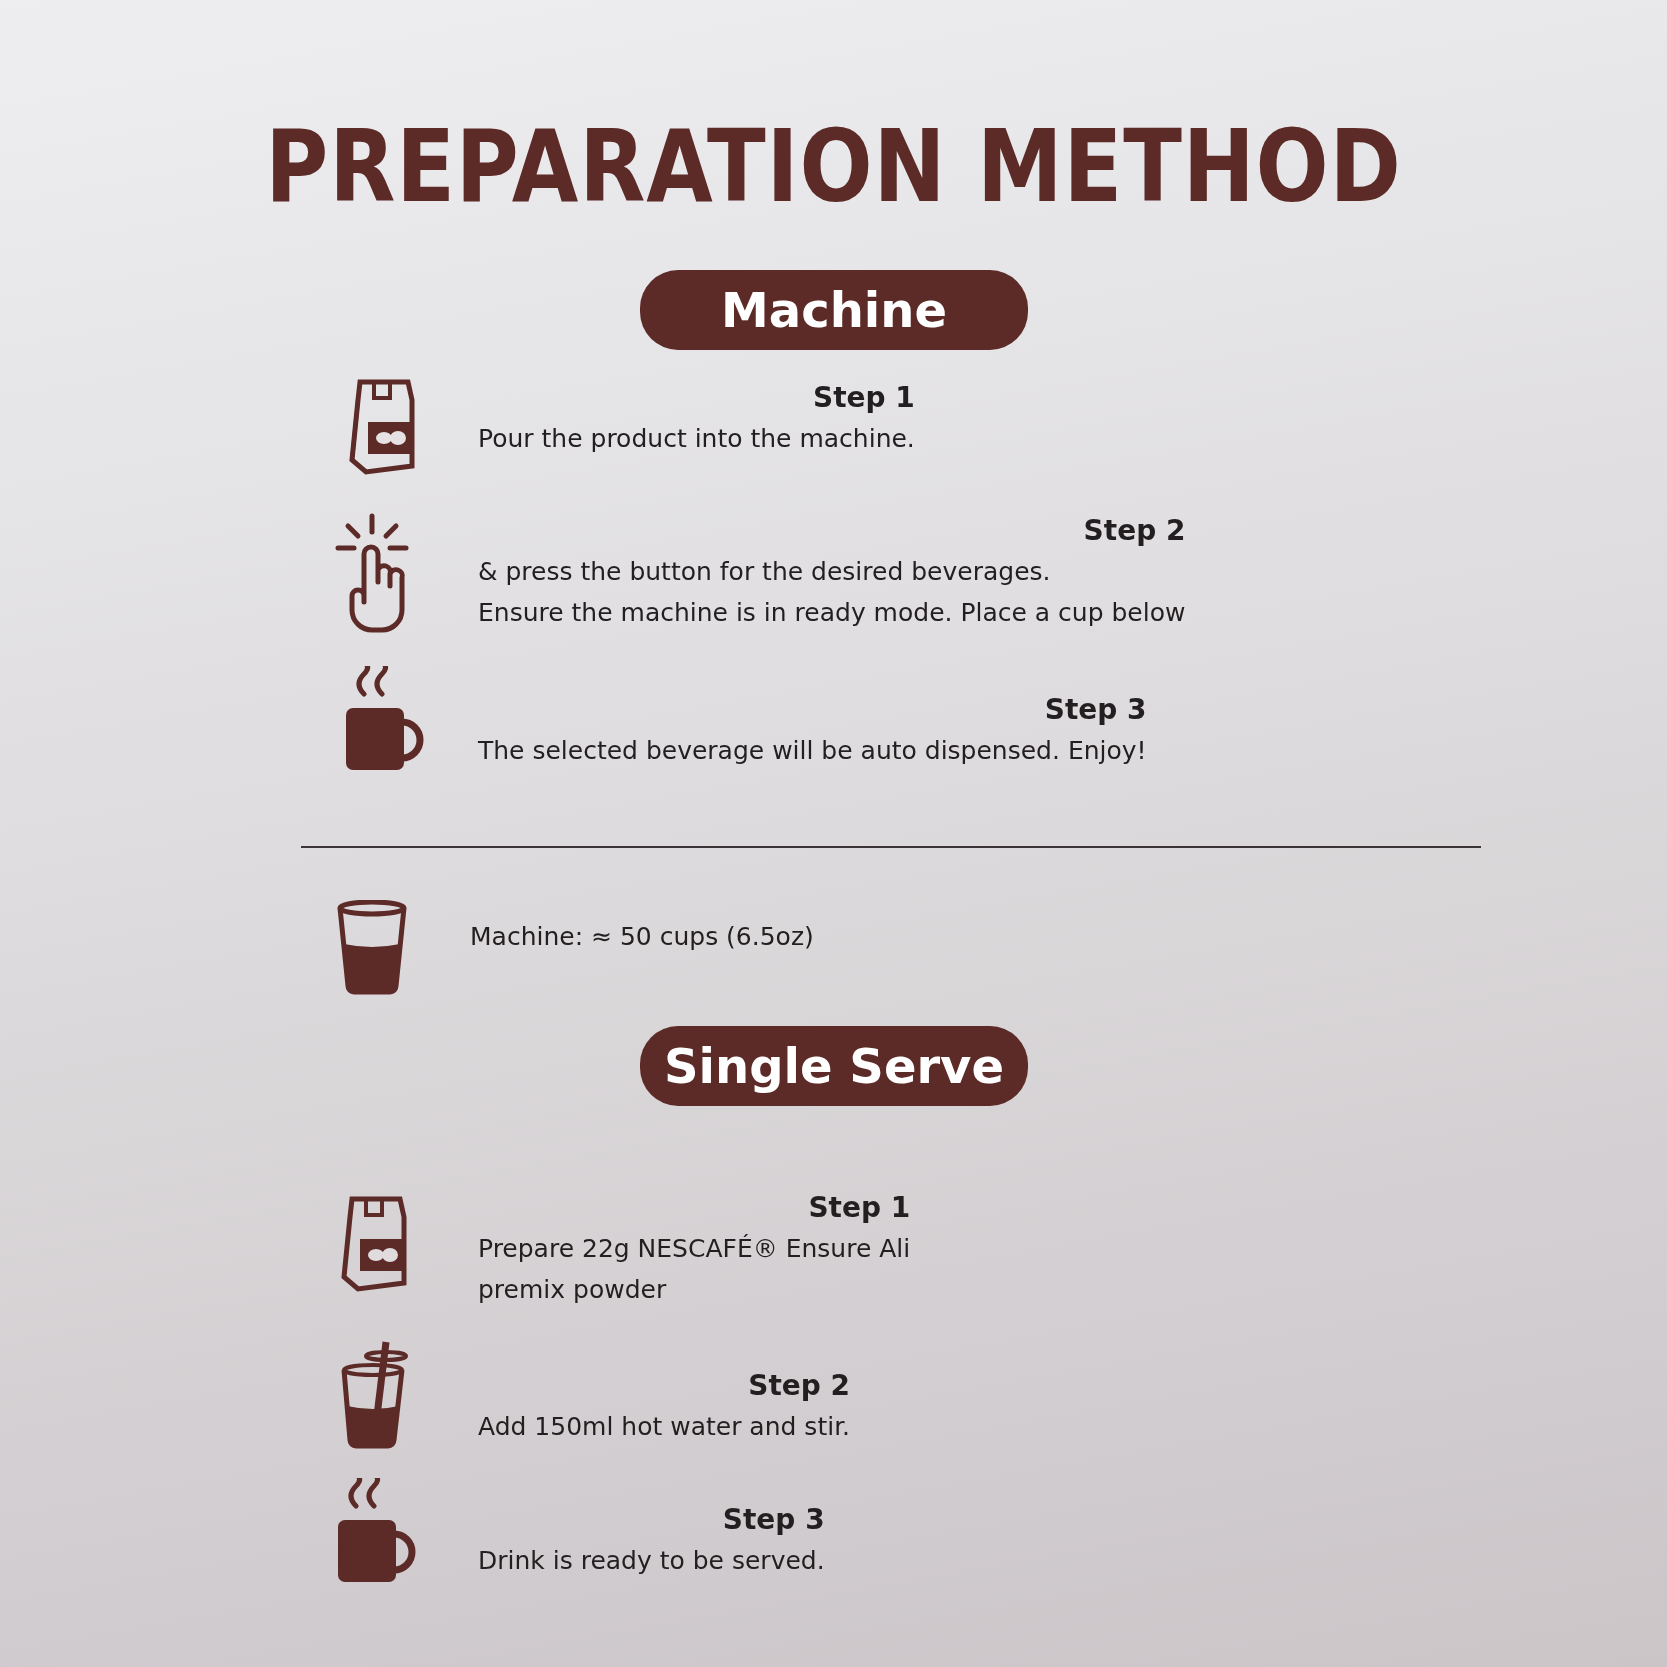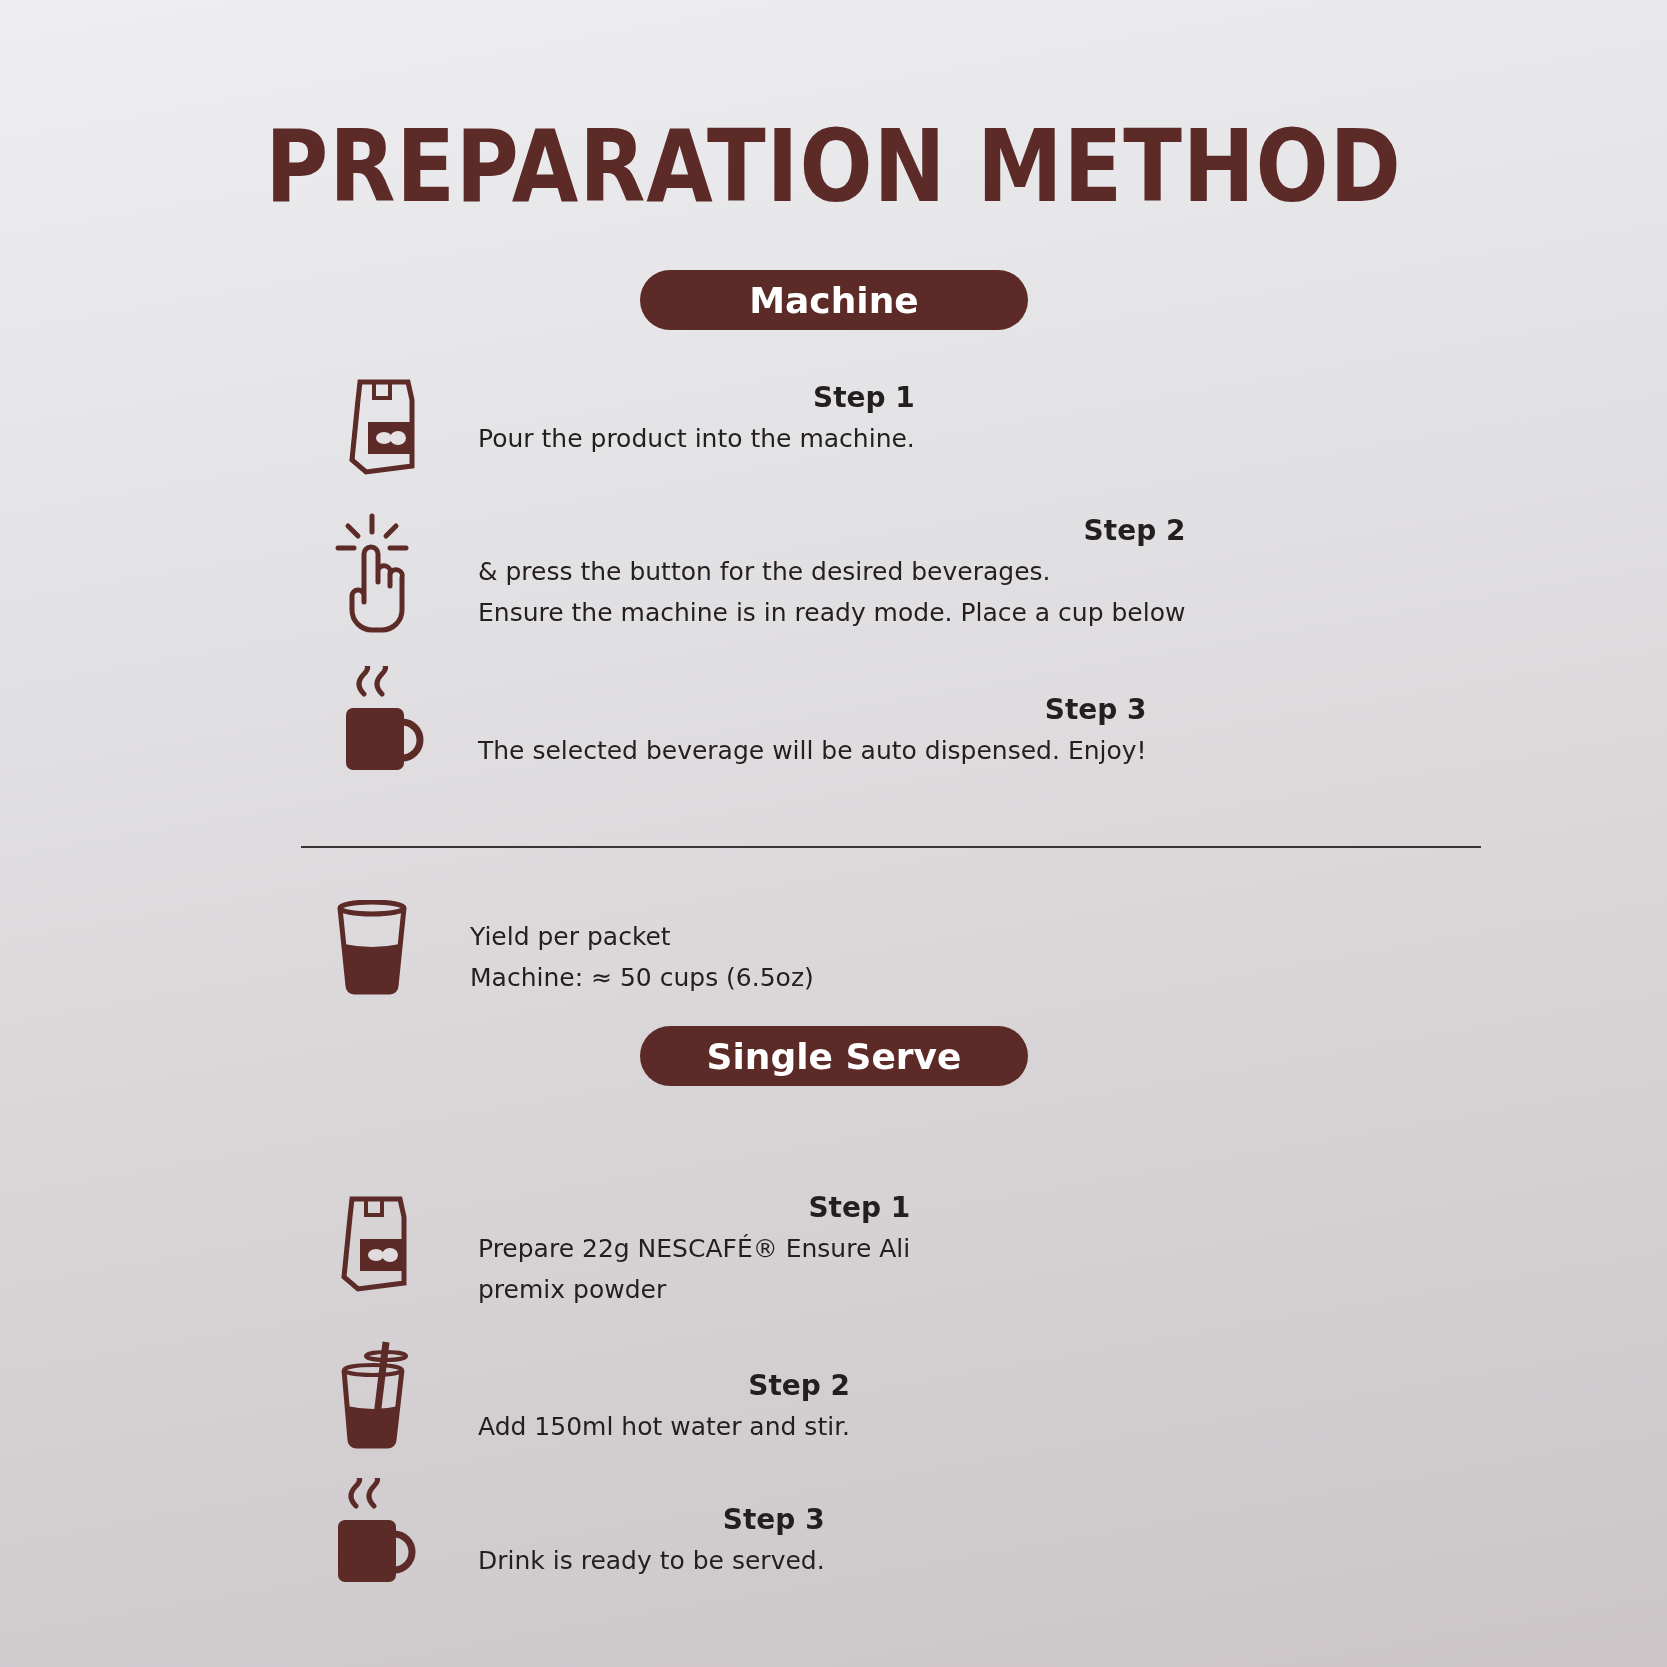--- a/index.html
+++ b/index.html
@@ -2,22 +2,22 @@
 <html><head>
 <meta charset="utf-8">
 <style>
   html,body{margin:0;padding:0;}
   body{width:1667px;height:1667px;overflow:hidden;position:relative;
     background:linear-gradient(170deg,#eeeef0 0%,#dedcde 45%,#cbc5c8 100%);
     font-family:"DejaVu Sans","Liberation Sans",sans-serif;color:#231f20;}
   .abs{position:absolute;}
   .title{left:0;width:1667px;top:108px;text-align:center;font-family:"DejaVu Sans",sans-serif;font-weight:bold;
     font-size:100px;letter-spacing:1px;color:#5c2b28;transform:scaleX(0.86);transform-origin:center;}
-  .pill{background:#5c2b28;color:#fff;border-radius:38px;height:60px;width:388px;left:640px;
-    display:flex;align-items:center;justify-content:center;font-weight:bold;font-size:36px;}
+  .pill{background:#5c2b28;color:#fff;border-radius:38px;height:80px;width:388px;left:640px;
+    display:flex;align-items:center;justify-content:center;font-weight:bold;font-size:48px;}
   .step{left:478px;}
   .step .h{font-weight:bold;font-size:28px;line-height:40px;text-align:right;}
   .step .b{font-size:25px;line-height:41px;}
   .icon{fill:#5c2b28;stroke:#5c2b28;}
   .divider{left:301px;top:846px;width:1180px;height:2px;background:#3a3436;}
 </style>
 </head>
 <body>
 
 <div class="abs title">PREPARATION METHOD</div>
@@ -67,21 +67,20 @@
 </div>
 
 <div class="abs divider"></div>
 
 <svg class="abs icon" style="left:336px;top:900px;" width="72" height="96" viewBox="0 0 72 96">
   <ellipse cx="36" cy="8" rx="32" ry="6" fill="none" stroke-width="5"></ellipse>
   <path d="M4 8 L12 86 a6 6 0 0 0 6 6 H54 a6 6 0 0 0 6 -6 L68 8" fill="none" stroke-width="5"></path>
   <path d="M8 44 Q36 50 64 44 L60 86 a6 6 0 0 1 -6 6 H18 a6 6 0 0 1 -6 -6 Z" stroke="none"></path>
 </svg>
 <div class="abs step" style="left:470px;top:916px;">
-  <div class="b">Yield per packet</div>
   <div class="b">Machine: ≈ 50 cups (6.5oz)</div>
 </div>
 
 <div class="abs pill" style="top:1026px;">
   <span>Single Serve</span>
 </div>
 
 <svg class="abs icon" style="left:338px;top:1195px;" width="72" height="100" viewBox="0 0 72 100">
   <path d="M14 4 H62 L66 22 V88 L20 94 L6 82 L12 22 Z" fill="none" stroke-width="5"></path>
   <rect x="28" y="4" width="16" height="16" fill="none" stroke-width="4"></rect>

